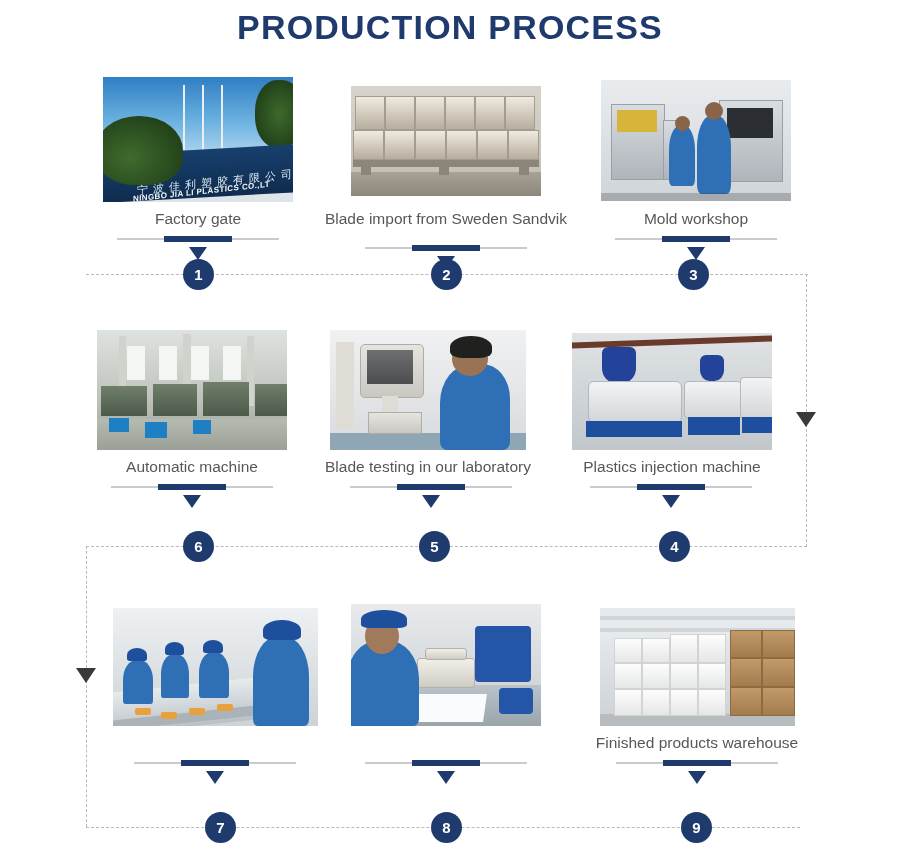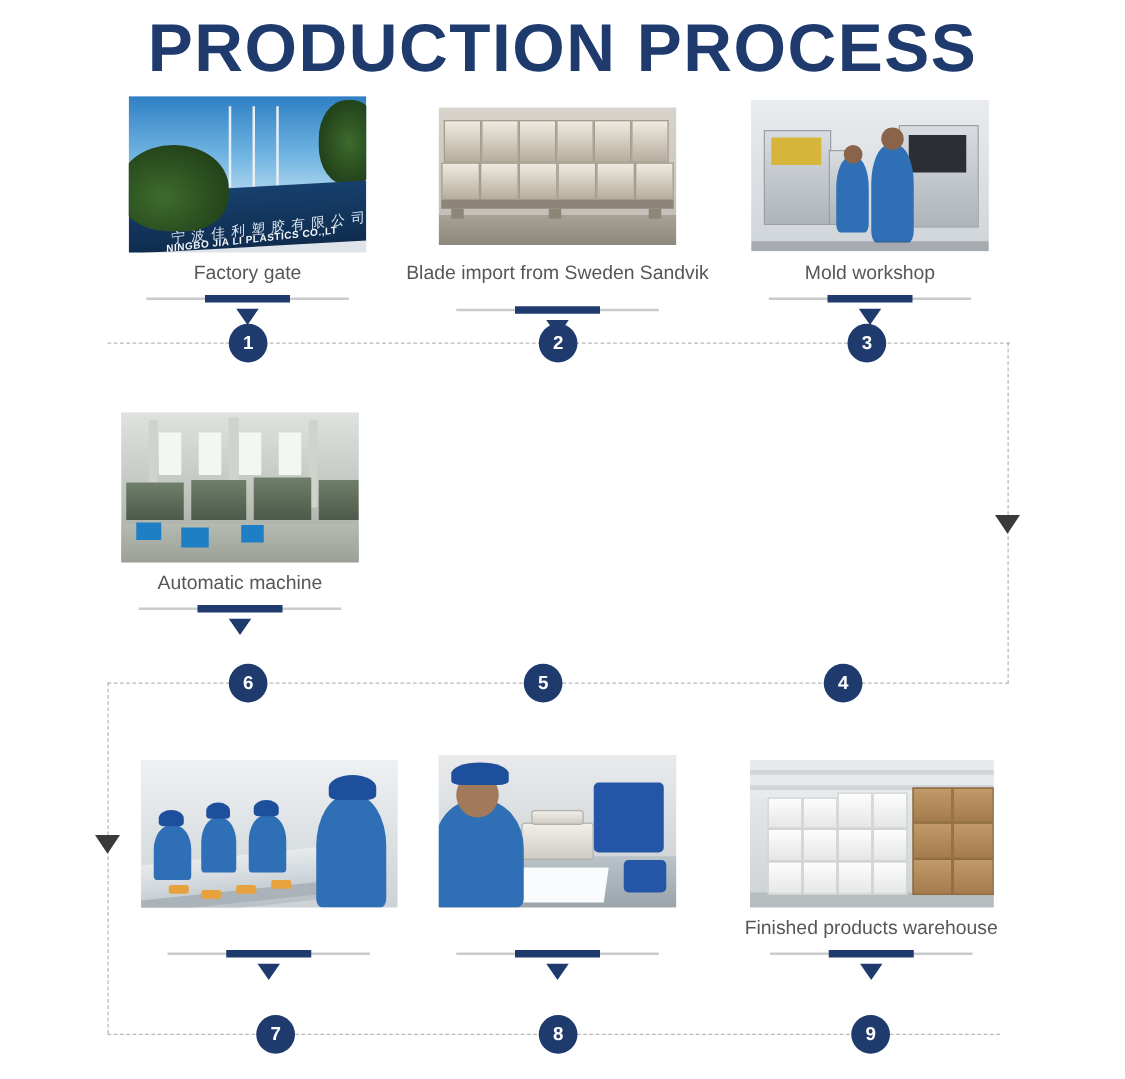--- a/index.html
+++ b/index.html
@@ -9,21 +9,21 @@
     font-family:"Liberation Sans", sans-serif;
     overflow:hidden;
     position:relative;
   }
   #page{position:relative;width:900px;height:863px;}
 
   
   .title{
     position:absolute;top:8px;left:0;width:900px;
     text-align:center;
-    font-size:54px;font-weight:bold;
+    font-size:34px;font-weight:bold;
     letter-spacing:1.2px;
     color:#1f3b6e;
     font-family:"Liberation Sans", sans-serif;
   }
 
   
   .dash-h{
     position:absolute;height:0;
     border-top:1.4px dashed #b9b9b9;
   }
@@ -293,22 +293,64 @@
       </div>
     </div>
     <div class="caption" style="left:0;top:128px;width:190px;">Automatic machine</div>
     <div class="rule" style="left:14px;top:156px;width:162px;">
       <div class="rule-mid" style="left:47px;width:68px;"></div>
     </div>
     <div class="tri" style="left:86px;top:165px;"></div>
   </div>
   <div class="num" style="left:183px;top:531px;">6</div>
 
+  <div class="cell" style="left:330px;top:330px;width:196px;height:213px;">
+    <div class="photo" style="left:0;top:0;width:196px;height:120px;">
+      <div class="ph">
+        <div class="bt-bg"></div>
+        <div class="bt-desk"></div>
+        <div class="bt-stand" style="left:6px;top:12px;width:18px;height:86px;"></div>
+        <div class="bt-mon" style="left:30px;top:14px;width:62px;height:52px;border-radius:5px;"></div>
+        <div class="bt-screen" style="left:37px;top:20px;width:46px;height:34px;"></div>
+        <div class="bt-stand" style="left:52px;top:66px;width:16px;height:16px;"></div>
+        <div class="bt-mon" style="left:38px;top:82px;width:52px;height:20px;"></div>
+        <div class="bt-person" style="left:110px;top:34px;width:70px;height:86px;"></div>
+        <div class="bt-head" style="left:122px;top:12px;width:36px;height:34px;"></div>
+        <div class="bt-hair" style="left:120px;top:6px;width:42px;height:22px;"></div>
+      </div>
+    </div>
+    <div class="caption" style="left:-20px;top:128px;width:236px;">Blade testing in our laboratory</div>
+    <div class="rule" style="left:20px;top:156px;width:162px;">
+      <div class="rule-mid" style="left:47px;width:68px;"></div>
+    </div>
+    <div class="tri" style="left:92px;top:165px;"></div>
+  </div>
   <div class="num" style="left:419px;top:531px;">5</div>
 
+  <div class="cell" style="left:572px;top:333px;width:200px;height:210px;">
+    <div class="photo" style="left:0;top:0;width:200px;height:117px;">
+      <div class="ph">
+        <div class="pi-bg"></div>
+        <div class="pi-rail" style="left:0;top:6px;width:100%;height:6px;transform:skewY(-2deg);"></div>
+        <div class="pi-hop" style="left:30px;top:14px;width:34px;height:36px;"></div>
+        <div class="pi-hop" style="left:128px;top:22px;width:24px;height:26px;"></div>
+        <div class="pi-body" style="left:16px;top:48px;width:92px;height:40px;border-radius:6px;"></div>
+        <div class="pi-body" style="left:112px;top:48px;width:56px;height:36px;border-radius:5px;"></div>
+        <div class="pi-body" style="left:168px;top:44px;width:32px;height:40px;border-radius:4px;"></div>
+        <div class="pi-base" style="left:14px;top:88px;width:96px;height:16px;"></div>
+        <div class="pi-base" style="left:116px;top:84px;width:52px;height:18px;"></div>
+        <div class="pi-base" style="left:170px;top:84px;width:30px;height:16px;"></div>
+      </div>
+    </div>
+    <div class="caption" style="left:-3px;top:125px;width:206px;">Plastics injection machine</div>
+    <div class="rule" style="left:18px;top:153px;width:162px;">
+      <div class="rule-mid" style="left:47px;width:68px;"></div>
+    </div>
+    <div class="tri" style="left:90px;top:162px;"></div>
+  </div>
   <div class="num" style="left:659px;top:531px;">4</div>
 
   <div class="cell" style="left:113px;top:608px;width:205px;height:212px;">
     <div class="photo" style="left:0;top:0;width:205px;height:118px;">
       <div class="ph">
         <div class="al-bg"></div>
         <div class="al-belt" style="left:-10px;top:76px;width:180px;height:42px;transform:skewY(-6deg);"></div>
         <div class="al-belt2" style="left:-10px;top:104px;width:180px;height:10px;transform:skewY(-6deg);"></div>
         <div class="al-worker" style="left:10px;top:52px;width:30px;height:44px;"></div>
         <div class="al-cap" style="left:14px;top:40px;width:20px;height:13px;"></div>

